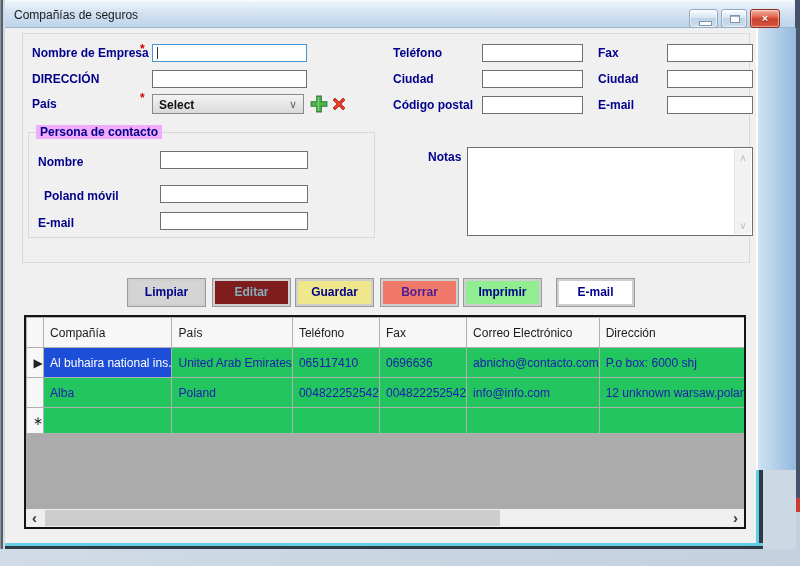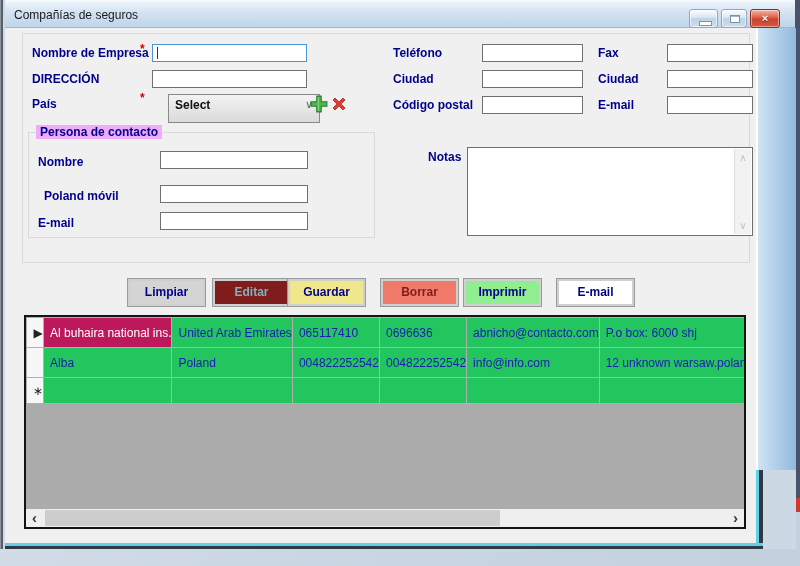--- a/index.html
+++ b/index.html
@@ -49,33 +49,33 @@
   .notes{background:#fff;border:1px solid #6e6e6e;box-sizing:border-box}
   .vsb{position:absolute;right:1px;top:1px;bottom:1px;width:16px;background:#f2f2f2;border-left:1px solid #e0e0e0}
   .vsb span{position:absolute;left:0;width:16px;text-align:center;font-size:10px;color:#c2c2c2}
   
   .btn{height:23px;width:73px;border:2px solid #cfcfcf;box-shadow:0 0 0 1px #9a9a9a;
     box-sizing:content-box;font-size:12px;font-weight:bold;color:#00008b;
     text-align:center;line-height:23px;cursor:default}
   .b-clear{background:#d4d4d4}
   .b-edit{background:#7f1d1d;color:#85aebc}
   .b-save{background:#f0e68c}
-  .b-del{background:#f1796a;color:#7f1d1d}
+  .b-del{background:#f1796a;color:#4c1d95}
   .b-print{background:#90ee90}
   .b-mail{background:#ffffff}
   
   .grid{left:24px;top:315px;width:722px;height:214px;border:2px solid #141414;
     background:#ababab;box-sizing:border-box;overflow:hidden}
   table.dg{border-collapse:collapse;table-layout:fixed;position:absolute;left:0;top:0}
   table.dg td{border:1px solid #b0b0b0;font-size:12px;overflow:hidden;white-space:nowrap;
     padding:0 0 0 6px;vertical-align:middle}
   td.hdr{background:#f7f7f7;color:#1a1a1a;height:28px}
   td.rowhdr{background:#f7f7f7;text-align:center;padding:0;color:#222;font-size:11px}
   td.cell{background:#22c55e;color:#1c1cb0}
-  td.sel{background:#be185d;color:#fff}
+  td.sel{background:#1d4ed8;color:#fff}
   .hsb{position:absolute;left:0;bottom:0;width:718px;height:18px;background:#efefef}
   .hsb .arr{position:absolute;top:0;width:17px;height:18px;text-align:center;
     font-size:15px;line-height:17px;color:#3a3a3a;font-weight:bold}
   .thumb{position:absolute;left:19px;top:1px;width:455px;height:16px;background:#cdcdcd}
 </style>
 </head>
 <body>
 
 <div class="abs darkstrip"></div>
 <div class="abs redblob"></div>
@@ -105,21 +105,21 @@
 <span class="abs lbl" style="left:32px;top:46px">Nombre de Empresa</span>
 <span class="abs req" style="left:140px;top:42px">*</span>
 <input class="abs inp inp-focus" style="left: 152px; top: 44px; width: 155px; height: 18px;" value="">
 <div class="abs caret" style="left:157px;top:47px"></div>
 
 <span class="abs lbl" style="left:32px;top:72px">DIRECCIÓN</span>
 <input class="abs inp" style="left: 152px; top: 70px; width: 155px; height: 18px;" value="">
 
 <span class="abs lbl" style="left:32px;top:97px">País</span>
 <span class="abs req" style="left:140px;top:91px">*</span>
-<div class="abs combo" style="left:168px;top:94px;width:152px;height:29px">
+<div class="abs combo" style="left:152px;top:94px;width:152px;height:20px">
   <span class="combo-t">Select</span>
   <span class="combo-ch">∨</span>
 </div>
 <svg class="abs" style="left:310px;top:95px" width="18" height="18" viewBox="0 0 16 16">
   <path d="M6 1h4v5h5v4h-5v5H6v-5H1V6h5z" fill="#4cb648" stroke="#2e7d32" stroke-width="1"></path>
   <path d="M6.8 2h1.2v12H6.8z" fill="#8fd98c" opacity="0.8"></path>
 </svg>
 <svg class="abs" style="left:331px;top:96px" width="16" height="16" viewBox="0 0 16 16">
   <path d="M2 4 L4 2 L8 6 L12 2 L14 4 L10 8 L14 12 L12 14 L8 10 L4 14 L2 12 L6 8 Z" fill="#e23b2e" stroke="#a8281d" stroke-width="0.8"></path>
 </svg>
@@ -154,37 +154,47 @@
 <span class="abs lbl" style="left:428px;top:150px">Notas</span>
 <div class="abs notes" style="left:467px;top:147px;width:286px;height:89px">
   <div class="vsb">
     <span style="top:3px">∧</span>
     <span style="bottom:3px">∨</span>
   </div>
 </div>
 
 <div class="abs btn b-clear" style="left:128px;top:279px">Limpiar</div>
 <div class="abs btn b-edit" style="left:213px;top:279px">Editar</div>
-<div class="abs btn b-save" style="left:288px;top:279px">Guardar</div>
+<div class="abs btn b-save" style="left:296px;top:279px">Guardar</div>
 <div class="abs btn b-del" style="left:381px;top:279px">Borrar</div>
 <div class="abs btn b-print" style="left:464px;top:279px">Imprimir</div>
 <div class="abs btn b-mail" style="left:557px;top:279px">E-mail</div>
 
 <div class="abs grid">
   <table class="dg">
     <colgroup>
       <col style="width:40px">
         <col style="width:113px">
         <col style="width:106px">
         <col style="width:82px">
       <col style="width:77px">
         <col style="width:121px">
         <col style="width:147px">
     </colgroup>
     <tbody>
+        <tr style="height:30px">
+      <td class="hdr"></td>
+      <td class="hdr">Compañía</td>
+      <td class="hdr">País</td>
+      <td class="hdr">Teléfono</td>
+      <td class="hdr">Fax</td>
+      <td class="hdr">Correo Electrónico</td>
+      <td class="hdr">Dirección</td>
+
+    </tr>
     <tr style="height:30px">
       <td class="rowhdr">▶</td>
       <td class="cell sel">Al buhaira national ins.</td>
       <td class="cell">United Arab Emirates</td>
       <td class="cell">065117410</td>
       <td class="cell">0696636</td>
       <td class="cell">abnicho@contacto.com</td>
       <td class="cell">P.o box: 6000 shj</td>
 
     </tr>

